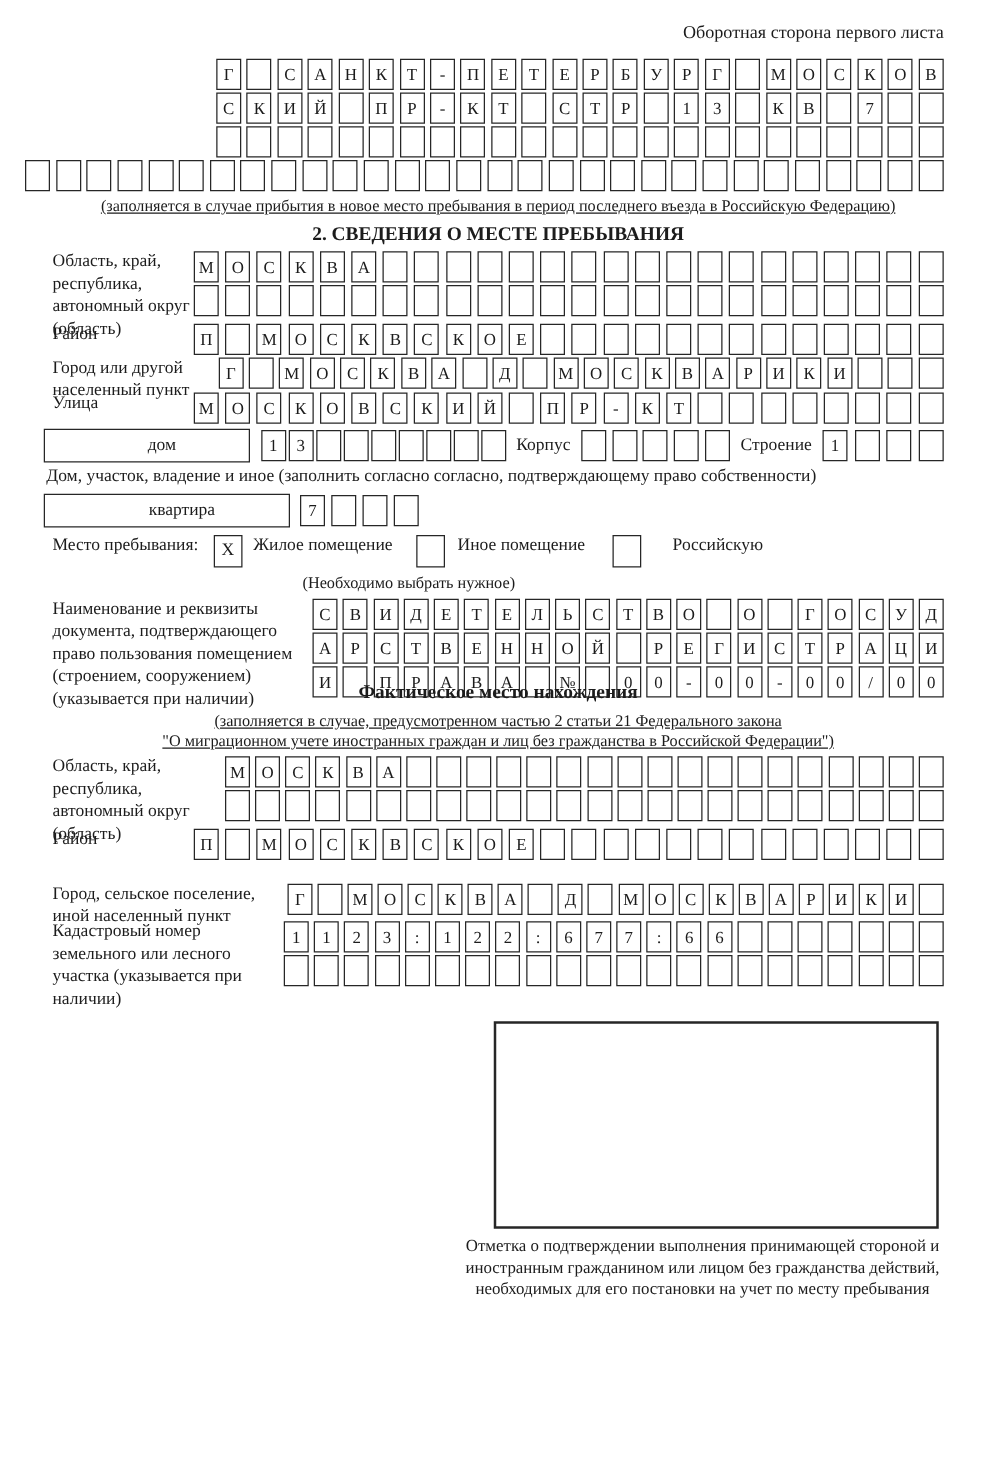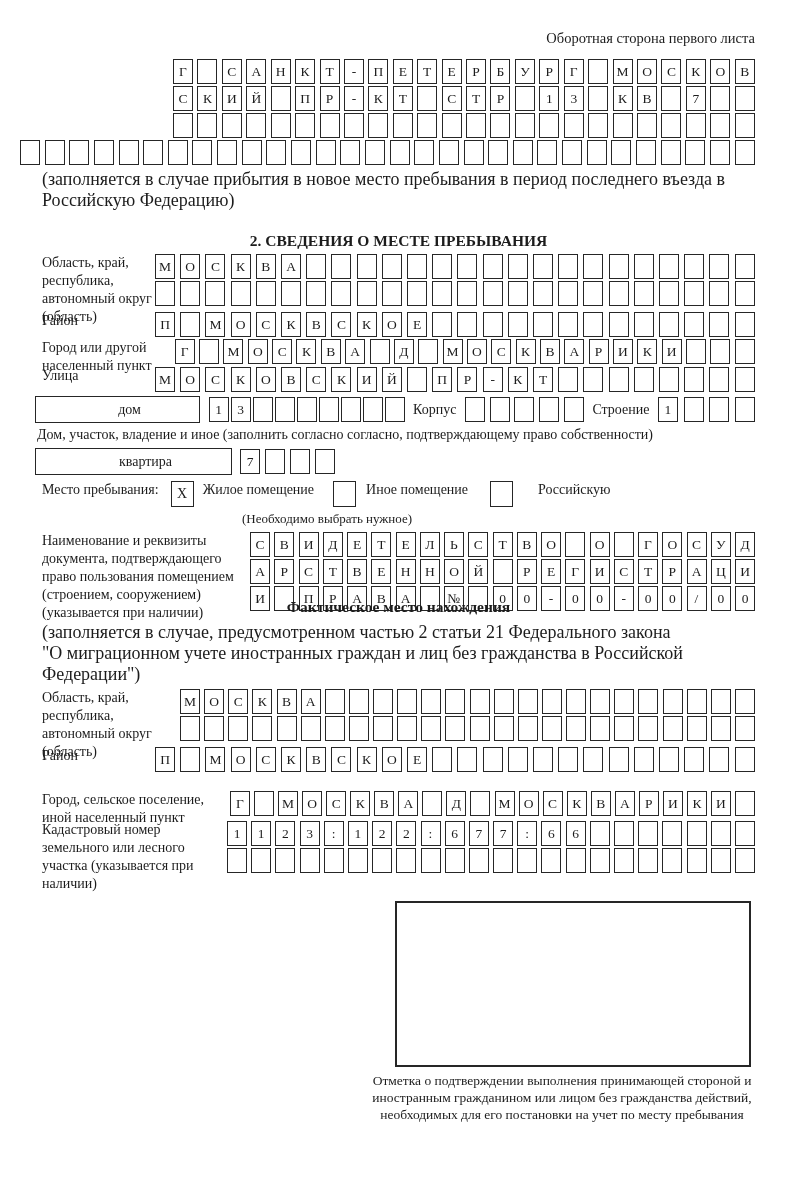--- a/index.html
+++ b/index.html
@@ -6,34 +6,34 @@
   .page{
     position:relative;
     width:800px;height:1180px;
     box-sizing:border-box;
     padding:10px 45px 0 42px;
     background:#ffffff;
     color:#1c1c1c;
     font-family:"Liberation Serif", serif;
     overflow:hidden;
   }
-  .top-note{ text-align:right; font-size:14.5px; margin-top:20px; }
+  .top-note{ text-align:right; font-size:14.5px; margin-top:8px; }
   .frow{ display:flex; align-items:flex-start; }
   .label{ font-size:14px; line-height:18px; }
   .gridcol{ margin-left:auto; display:flex; flex-direction:column; gap:2px; }
   .grid{ display:flex; justify-content:space-between; }
   .grid.auto{ margin-left:auto; }
   .cell{
     width:20px; height:25px; box-sizing:border-box;
     border:1.6px solid #262626;
     display:flex; align-items:center; justify-content:center;
     font-size:13.5px; line-height:1; background:#fff;
   }
-  .center-note{ text-align:left; font-size:18px; margin-top:4px; }
-  .sec-title{ text-align:center; font-weight:bold; font-size:15.5px; margin-top:21px; }
+  .center-note{ text-align:center; font-size:13px; margin-top:4px;text-decoration:underline; }
+  .sec-title{ text-align:center; font-weight:bold; font-size:15.5px; margin-top:6px; }
   .wide-box{
     box-sizing:border-box; border:1.6px solid #262626; height:27px;
     display:flex; align-items:center; justify-content:center; font-size:14px;padding-left:24px;
   }
   .hrow{ display:flex; align-items:center; justify-content:space-between; margin-left:-7px; }
   .inline-label{ font-size:14px; white-space:nowrap; }
   .cbrow{ display:flex; }
   .checkbox{
     box-sizing:border-box; width:23px; height:26px; border:1.6px solid #262626;
     display:flex; align-items:center; justify-content:center; font-size:14px;

